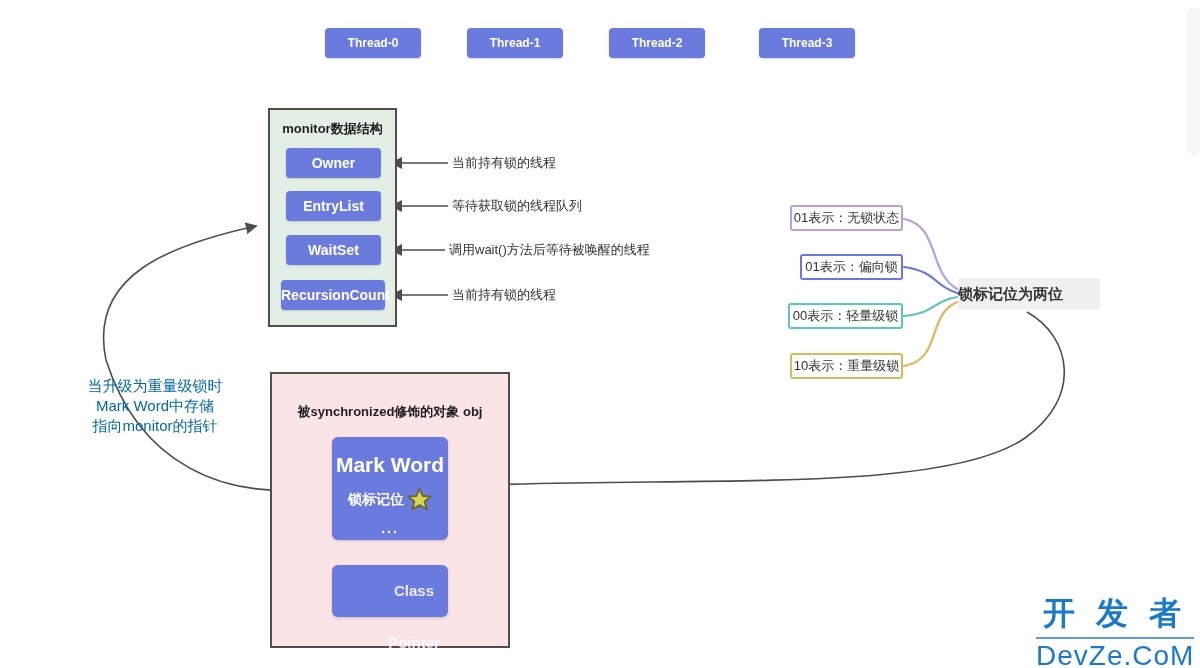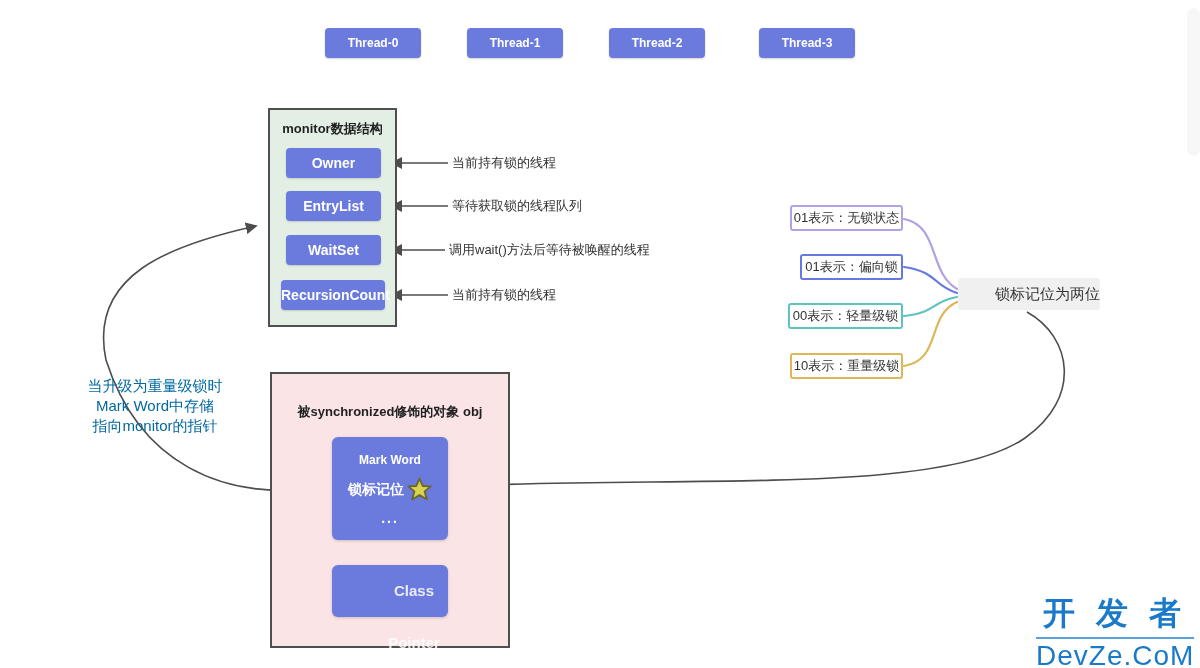--- a/index.html
+++ b/index.html
@@ -20,27 +20,27 @@
     height:30px;border-radius:4px;color:#fff;font-weight:bold;font-size:14px;
     text-align:center;line-height:30px;box-shadow:0 1px 2px rgba(0,0,0,.15);
   }
   .annot{font-size:13px;color:#333;white-space:nowrap;line-height:18px;}
   .state-box{
     background:#fff;border:2px solid #999;border-radius:3px;height:26px;
     font-size:13px;color:#333;text-align:center;line-height:22px;white-space:nowrap;
   }
   .flag-node{
     height:32px;border-radius:3px;font-size:15px;color:#333;
-    text-align:right;line-height:32px;
+    text-align:left;line-height:32px;font-weight:bold;
   }
   .markword{
     border-radius:6px;color:#fff;text-align:center;
     box-shadow:0 1px 3px rgba(0,0,0,.18);
   }
-  .mw-line1{font-weight:bold;font-size:12px;margin-top:16px;}
+  .mw-line1{font-weight:bold;font-size:21px;margin-top:16px;}
   .mw-line2{font-weight:bold;font-size:14px;margin-top:10px;display:flex;align-items:center;justify-content:center;gap:3px;}
   .mw-dots{font-weight:bold;font-size:14px;margin-top:8px;letter-spacing:2px;}
   .classptr{
     border-radius:6px;color:rgba(255,255,255,.85);font-weight:bold;font-size:15px;
     text-align:center;line-height:52px;box-shadow:0 1px 3px rgba(0,0,0,.18);padding-left:48px;
   }
   .note{font-size:15px;color:#0369a1;text-align:center;line-height:20px;margin-top:40px;}
   .wm-line1{font-weight:bold;font-size:32px;letter-spacing:6px;white-space:nowrap;
     border-bottom:2px solid #5aa0d8;padding-bottom:1px;}
   .wm-line2{font-size:28px;letter-spacing:1px;white-space:nowrap;margin-top:1px;}

